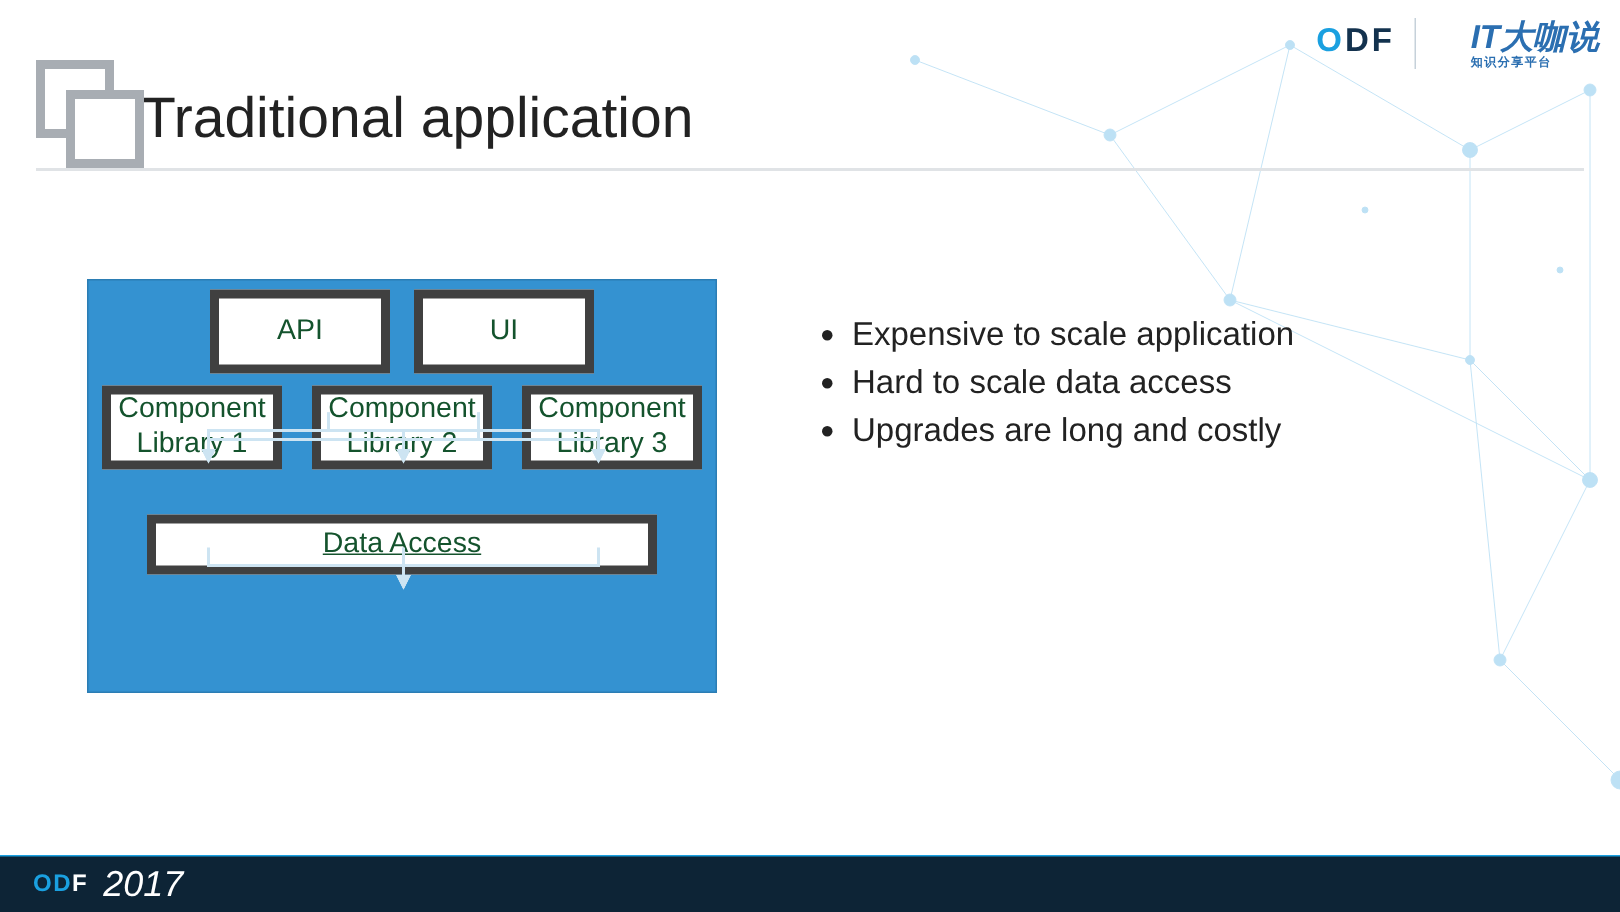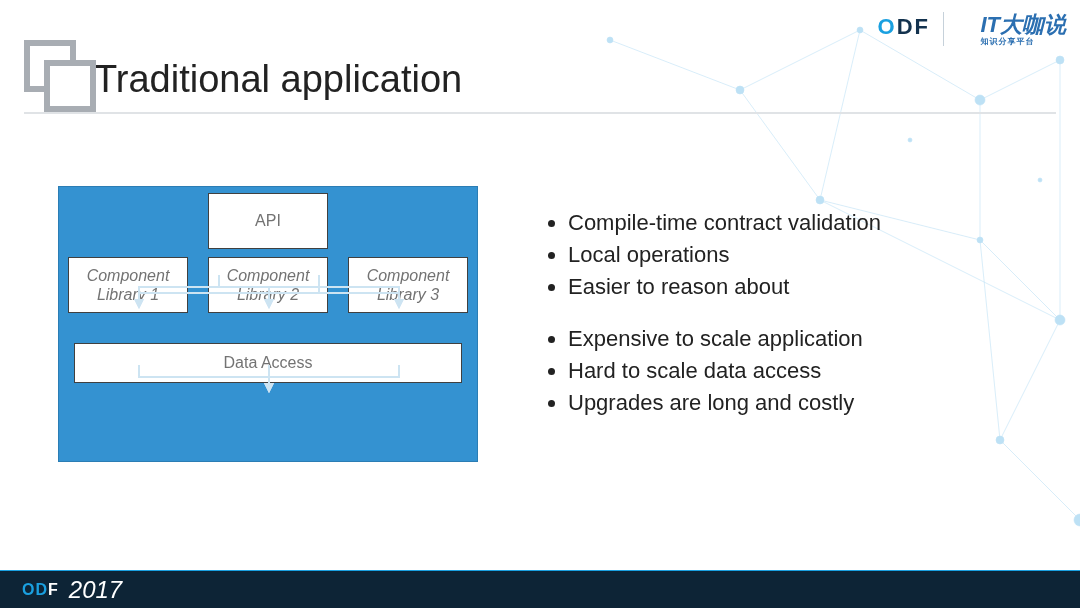--- a/index.html
+++ b/index.html
@@ -21,26 +21,26 @@
   .frame-icon .sq1, .frame-icon .sq2 { position: absolute; border: 6px solid #a8adb3; }
   .frame-icon .sq1 { width: 52px; height: 52px; top: 0; left: 0; }
   .frame-icon .sq2 { width: 52px; height: 52px; top: 20px; left: 20px; background:#fff; }
   .title { font-size: 38px; color: #222; font-weight: 400; margin-top: 18px; }
   .title-underline { position: absolute; top: 112px; left: 24px; width: 1032px; height: 2px; background: #e0e3e6; }
 
   
   .diagram { position: absolute; top: 186px; left: 58px; width: 420px; height: 276px; background: #3492d1; border: 1px solid #2b7db4; padding: 6px; }
   .diagram-title { color: #fff; text-align: center; font-size: 16px; padding: 2px 0 6px; }
   .row { display: flex; justify-content: center; gap: 12px; }
-  .box { background: #fff; color: #737373; font-size: 16px; text-align: center; display:flex; flex-direction:column; align-items:center; justify-content:center; border:1px solid #404040; }
+  .box { background: #fff; color: #14532d; font-size: 19px; text-align: center; display:flex; flex-direction:column; align-items:center; justify-content:center; border:6px solid #404040; }
   .box.api, .box.ui { width: 120px; height: 56px; }
   .row-top { margin-bottom: 8px; justify-content: center; gap: 16px;}
   .box.comp { width: 120px; height: 56px; line-height: 1.2; }
-  .row-comp { gap: 20px; margin-top: 6px; font-style: italic;}
-  .box.data { width: 388px; height: 40px; margin: 6px auto 14px; }
+  .row-comp { gap: 20px; margin-top: 6px;}
+  .box.data { width: 340px; height: 40px; margin: 6px auto 14px; text-decoration: underline; }
   svg.arrows { position: absolute; top: 70px; left: 0; width: 420px; height: 160px; pointer-events:none; }
 
   
   .bullets { position: absolute; top: 210px; left: 540px; width: 500px; font-size: 22px; color: #222; }
   .bullets ul { list-style: disc; padding-left: 28px; margin-bottom: 26px; }
   .bullets li { margin-bottom: 6px; }
 
   
   .footer { position: absolute; bottom: 0; left: 0; width: 1080px; height: 38px; background: #0d2436; border-top: 1px solid #1aa0e0; display:flex; align-items:center; padding-left: 22px; color:#fff; font-size: 12px;}
   .footer .odf { color:#1aa0e0; font-weight:700; letter-spacing:1px; font-size:16px;}
@@ -103,20 +103,21 @@
       <div class="sq1"></div>
         <div class="sq2"></div>
     </div>
     <h1 class="title">Traditional application</h1>
   </div>
   <div class="title-underline"></div>
 
   <div class="diagram">
     <div class="row row-top">
       <div class="box api">API</div>
+      <div class="box ui">UI</div>
     </div>
     <svg class="arrows" viewBox="0 0 420 160">
       <defs>
         <marker id="ah" viewBox="0 0 10 10" refX="8" refY="5" markerWidth="5" markerHeight="5" orient="auto">
           <path d="M0,0 L10,5 L0,10 z" fill="#cde4f2"></path>
         </marker>
       </defs>
       <g stroke="#cde4f2" stroke-width="2" fill="none" marker-end="url(#ah)">
 
         <path d="M160,18 L160,30 L80,30 L80,50"></path>
@@ -136,25 +137,20 @@
       <div class="box comp">Component Library 1</div>
       <div class="box comp">Component Library 2</div>
       <div class="box comp">Component Library 3</div>
     </div>
     <div style="height:24px"></div>
     <div class="box data">Data Access</div>
   </div>
 
   <div class="bullets">
     <ul>
-      <li>Compile-time contract validation</li>
-      <li>Local operations</li>
-      <li>Easier to reason about</li>
-    </ul>
-    <ul>
       <li>Expensive to scale application</li>
       <li>Hard to scale data access</li>
       <li>Upgrades are long and costly</li>
     </ul>
   </div>
 
   <div class="footer">
     <span class="odf"><span style="color:#1aa0e0">O</span><span style="color:#1aa0e0">D</span><span class="f">F</span></span>
     <span class="year">2017</span>
   </div>

